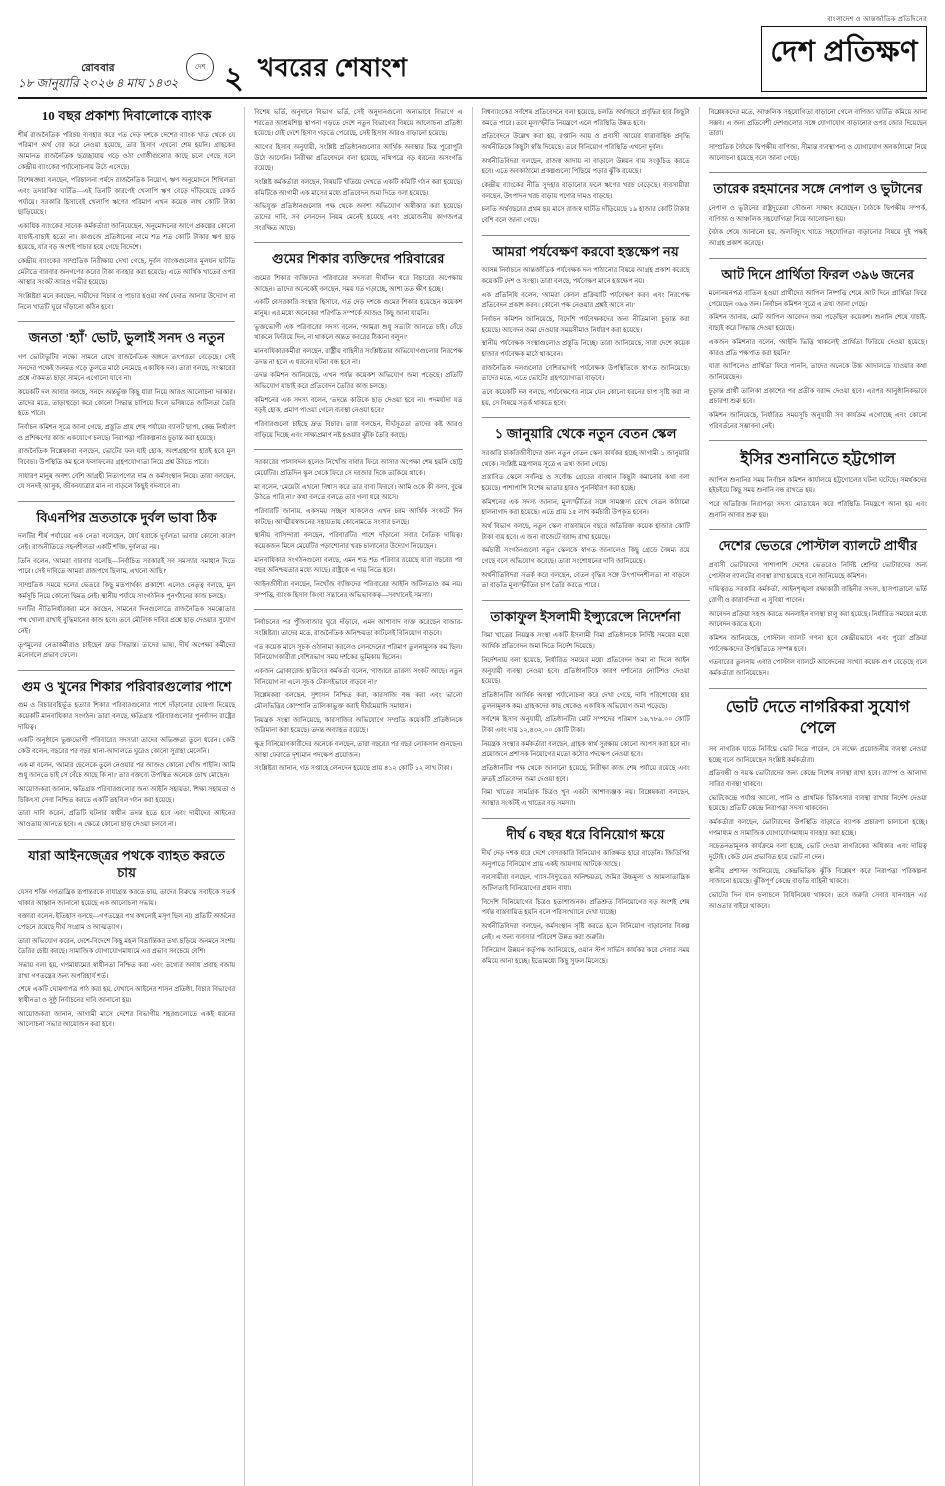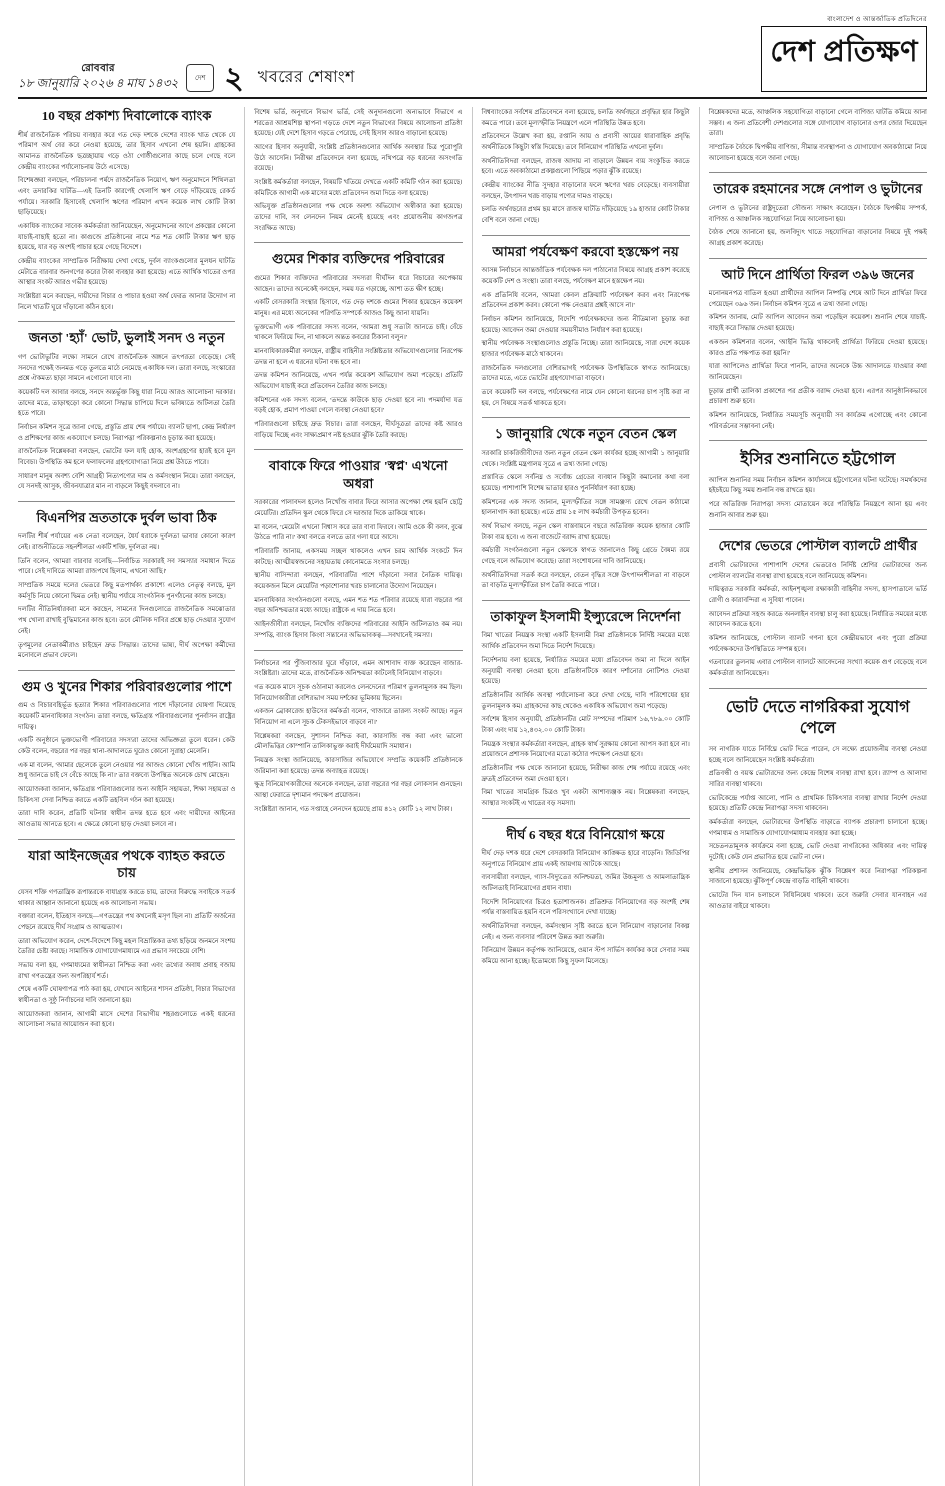--- a/index.html
+++ b/index.html
@@ -28,30 +28,30 @@
   .mast-left{display:flex;align-items:flex-end;gap:8px;}
   .date-block{
     text-align:center;
     font-size:8.5px;
     line-height:1.35;
     padding-bottom:2px;
   }
   .date-day{font-weight:bold;font-size:10px;letter-spacing:.5px;}
   .date-line{font-size:12px;font-style:italic;}
   .logo-mark{
-    width:26px;height:26px;border:1px solid #333;border-radius:4px;
+    width:26px;height:26px;border:1px solid #333;border-radius:13px;
     display:flex;align-items:center;justify-content:center;
     font-size:7px;line-height:1;text-align:left;color:#333;
-    margin-bottom:1px;
+    margin-bottom:12px;
   }
   .page-num{
     font-size:30px;font-weight:bold;line-height:1;padding:0 6px 0 2px;
   }
   .section-title{
-    font-size:16px;font-weight:normal;letter-spacing:.5px;padding-bottom:2px;
+    font-size:25px;font-weight:bold;letter-spacing:.5px;padding-bottom:2px;
   }
   .mast-right{text-align:right;padding-bottom:1px;}
   .mast-right .kicker{font-size:6.5px;letter-spacing:.4px;color:#222;margin-bottom:1px;}
   .brand{
     font-size:29px;font-weight:bold;letter-spacing:.5px;
     border:1px solid #111;padding:1px 8px 14px 8px;display:inline-block;
   }
 
   
   .columns{
@@ -191,21 +191,20 @@
             <p>একটি বেসরকারি সংস্থার হিসাবে, গত দেড় দশকে গুমের শিকার হয়েছেন কয়েকশ মানুষ। এর মধ্যে অনেকের পরিণতি সম্পর্কে আজও কিছু জানা যায়নি।</p>
             <p>ভুক্তভোগী এক পরিবারের সদস্য বলেন, 'আমরা শুধু সত্যটা জানতে চাই। বেঁচে থাকলে ফিরিয়ে দিন, না থাকলে অন্তত কবরের ঠিকানা বলুন।'</p>
             <p>মানবাধিকারকর্মীরা বলছেন, রাষ্ট্রীয় বাহিনীর সংশ্লিষ্টতার অভিযোগগুলোর নিরপেক্ষ তদন্ত না হলে এ ধরনের ঘটনা বন্ধ হবে না।</p>
             <p>তদন্ত কমিশন জানিয়েছে, এখন পর্যন্ত কয়েকশ অভিযোগ জমা পড়েছে। প্রতিটি অভিযোগ যাচাই করে প্রতিবেদন তৈরির কাজ চলছে।</p>
             <p>কমিশনের এক সদস্য বলেন, 'তদন্তে কাউকে ছাড় দেওয়া হবে না। পদমর্যাদা যত বড়ই হোক, প্রমাণ পাওয়া গেলে ব্যবস্থা নেওয়া হবে।'</p>
             <p>পরিবারগুলো চাইছে দ্রুত বিচার। তারা বলছেন, দীর্ঘসূত্রতা তাদের কষ্ট আরও বাড়িয়ে দিচ্ছে এবং সাক্ষ্যপ্রমাণ নষ্ট হওয়ার ঝুঁকি তৈরি করছে।</p>
           </div>
         </div>
         <div class="rule"></div>
         <div class="art">
-          <h2 class="small">বাবাকে ফিরে পাওয়ার 'স্বপ্ন' এখনো অধরা</h2>
           <div class="body">
             <p>সরকারের পালাবদল হলেও নিখোঁজ বাবার ফিরে আসার অপেক্ষা শেষ হয়নি ছোট্ট মেয়েটির। প্রতিদিন স্কুল থেকে ফিরে সে দরজার দিকে তাকিয়ে থাকে।</p>
             <p>মা বলেন, 'মেয়েটা এখনো বিশ্বাস করে তার বাবা ফিরবে। আমি ওকে কী বলব, বুঝে উঠতে পারি না।' কথা বলতে বলতে তার গলা ধরে আসে।</p>
             <p>পরিবারটি জানায়, একসময় সচ্ছল থাকলেও এখন চরম আর্থিক সংকটে দিন কাটছে। আত্মীয়স্বজনের সহায়তায় কোনোমতে সংসার চলছে।</p>
             <p>স্থানীয় বাসিন্দারা বলছেন, পরিবারটির পাশে দাঁড়ানো সবার নৈতিক দায়িত্ব। কয়েকজন মিলে মেয়েটির পড়াশোনার খরচ চালানোর উদ্যোগ নিয়েছেন।</p>
             <p>মানবাধিকার সংগঠনগুলো বলছে, এমন শত শত পরিবার রয়েছে যারা বছরের পর বছর অনিশ্চয়তার মধ্যে আছে। রাষ্ট্রকে এ দায় নিতে হবে।</p>
             <p>আইনজীবীরা বলছেন, নিখোঁজ ব্যক্তিদের পরিবারের আইনি জটিলতাও কম নয়। সম্পত্তি, ব্যাংক হিসাব কিংবা সন্তানের অভিভাবকত্ব—সবখানেই সমস্যা।</p>
           </div>
         </div>
         <div class="rule"></div>

